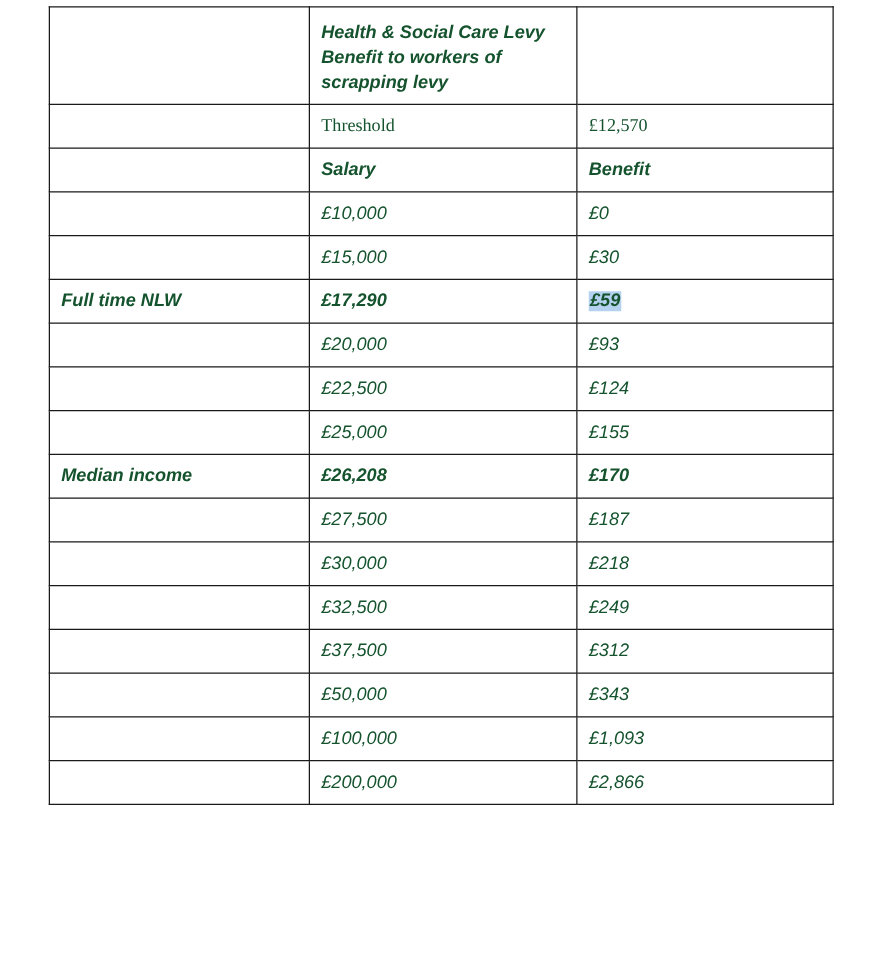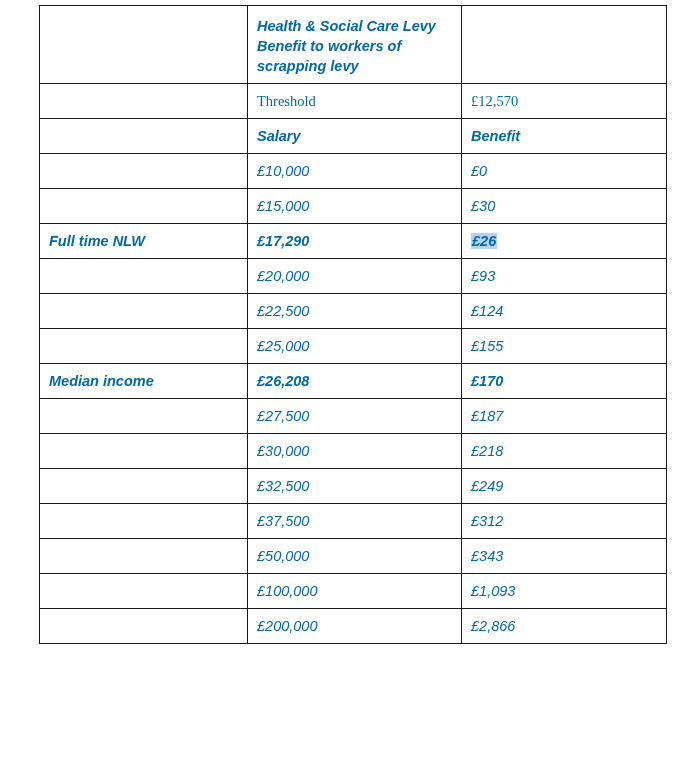--- a/index.html
+++ b/index.html
@@ -32,21 +32,21 @@
     border-collapse: collapse;
     table-layout: fixed;
     width: 627px;
     background: #ffffff;
   }
 
   table.levy-table td {
     border: 1.5px solid #1a1a1a;
     padding: 0 9px;
     vertical-align: middle;
-    color: #0369a1;
+    color: #14532d;
     font-size: 14.5px;
     line-height: 1.28;
     height: 35px;
     box-sizing: border-box;
     background: #ffffff;
     white-space: nowrap;
     overflow: hidden;
   }
 
   
@@ -115,21 +115,21 @@
             <td class="t-italic">£0</td>
           </tr>
           <tr>
             <td class="empty-cell"></td>
             <td class="t-italic">£15,000</td>
             <td class="t-italic">£30</td>
           </tr>
           <tr>
             <td class="t-bolditalic">Full time NLW</td>
             <td class="t-bolditalic">£17,290</td>
-            <td class="t-bolditalic"><span class="sel-hl">£26</span></td>
+            <td class="t-bolditalic"><span class="sel-hl">£59</span></td>
           </tr>
           <tr>
             <td class="empty-cell"></td>
             <td class="t-italic">£20,000</td>
             <td class="t-italic">£93</td>
           </tr>
           <tr>
             <td class="empty-cell"></td>
             <td class="t-italic">£22,500</td>
             <td class="t-italic">£124</td>

